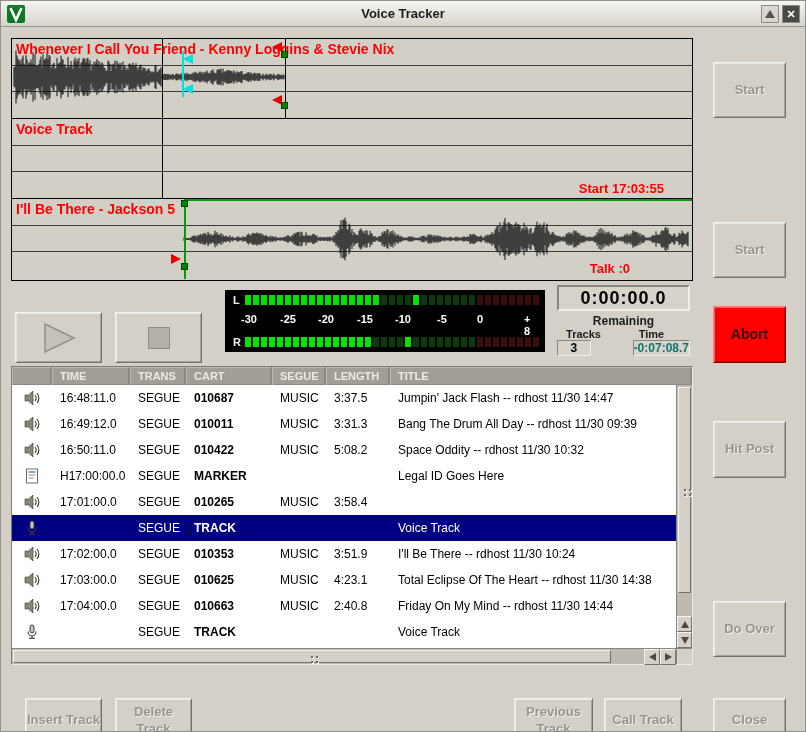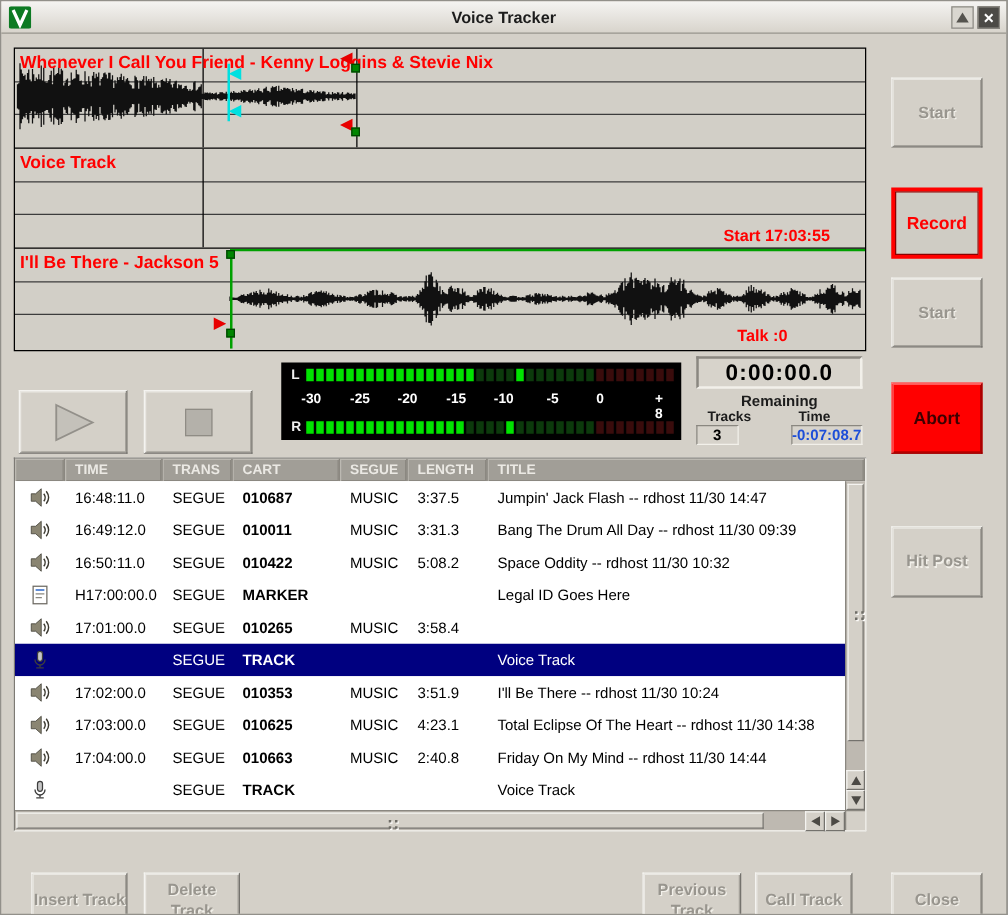--- a/index.html
+++ b/index.html
@@ -65,21 +65,21 @@
     font-weight:bold;font-size:18px;color:#000;letter-spacing:1px;}
   .remaining-label{position:absolute;left:556px;top:313px;width:133px;text-align:center;font-weight:bold;font-size:12px;color:#1c1c1c;}
   .rem-labels{position:absolute;left:556px;top:327px;width:133px;display:flex;justify-content:center;gap:10px;}
   .rem-labels span{font-weight:bold;font-size:11px;color:#1c1c1c;text-align:center;}
   .rem-labels span:first-child{width:46px;}
   .rem-labels span:last-child{width:70px;}
   .rem-boxes{position:absolute;left:556px;top:339px;width:133px;display:flex;justify-content:center;gap:10px;}
   .rem-box{height:16px;border:1px solid;border-color:#8a8780 #f2f0ea #f2f0ea #8a8780;background:#d7d3cb;
     display:flex;align-items:center;justify-content:center;font-weight:bold;font-size:12px;color:#000;}
   .rem-box.tracks{width:46px;}
-  .rem-box.timeval{width:70px;color:#1d4ed8;margin-left:32px;}
+  .rem-box.timeval{width:70px;color:#0f766e;margin-left:32px;}
 
   
   .logtable{position:absolute;left:10px;top:365px;width:682px;height:299px;
     border:1px solid;border-color:#7d7a74 #eceae5 #eceae5 #7d7a74;background:#fff;}
   .log-header{position:absolute;left:0;top:0;right:0;height:18px;display:flex;background:#a19e97;}
   .log-header .cell{color:#ebe9e4;font-size:11px;font-weight:bold;
     border-right:1px solid #8b8881;box-shadow:inset 1px 1px 0 #bcb9b2, inset -1px -1px 0 #8b8881;}
   .log-body{position:absolute;left:0;top:18px;right:16px;bottom:16px;overflow:hidden;background:#fff;}
   .log-row{display:flex;height:26px;background:#fff;color:#000;font-size:12px;}
   .log-row.selected{background:#000080;color:#fff;}
@@ -286,24 +286,24 @@
   <div class="rem-labels">
     <span>Tracks</span>
     <span>Time</span>
   </div>
   <div class="rem-boxes">
     <div class="rem-box tracks">3</div>
     <div class="rem-box timeval">-0:07:08.7</div>
   </div>
 
   <div class="btn disabled" style="left:712px;top:36px;width:73px;height:56px">Start</div>
-  <div class="btn btn-record" style="left:712px;top:124px;width:73px;height:57px">Record</div>
   <div class="btn disabled" style="left:712px;top:196px;width:73px;height:56px">Start</div>
   <div class="btn btn-abort" style="left:712px;top:280px;width:73px;height:57px">Abort</div>
   <div class="btn disabled" style="left:712px;top:395px;width:73px;height:57px">Hit Post</div>
+  <div class="btn disabled" style="left:712px;top:575px;width:73px;height:56px">Do Over</div>
 
   <div class="logtable">
     <div class="log-header">
         <div class="cell cell-icon"></div>
         <div class="cell cell-time">TIME</div>
         <div class="cell cell-trans">TRANS</div>
         <div class="cell cell-cart">CART</div>
         <div class="cell cell-group">SEGUE</div>
         <div class="cell cell-length">LENGTH</div>
         <div class="cell cell-title">TITLE</div>

